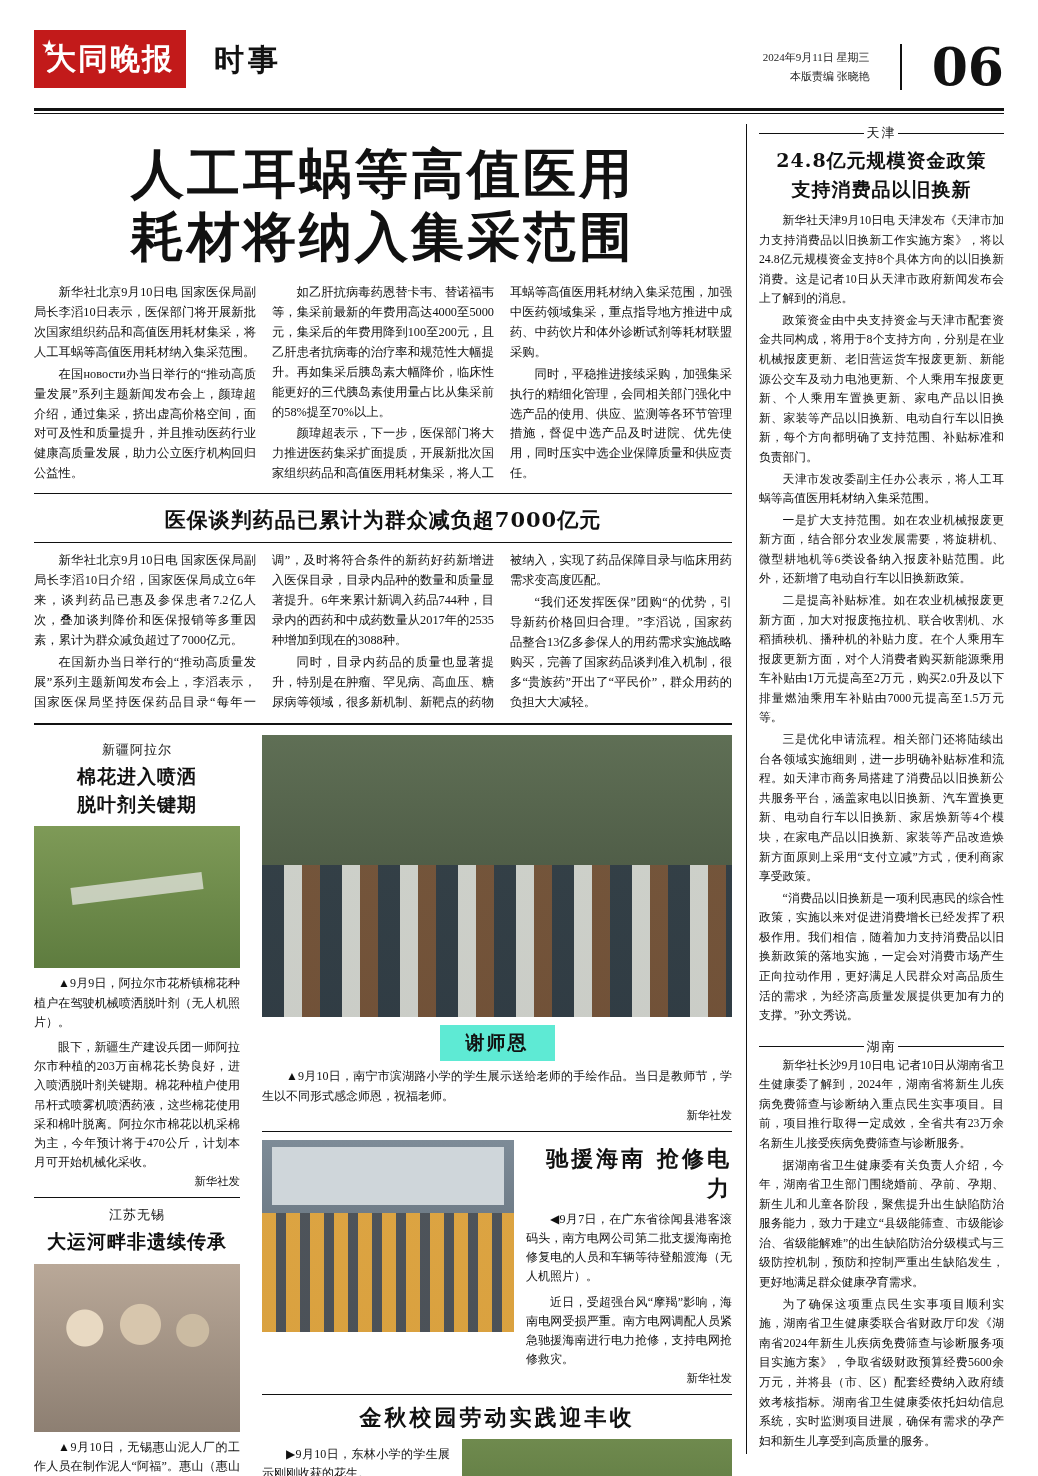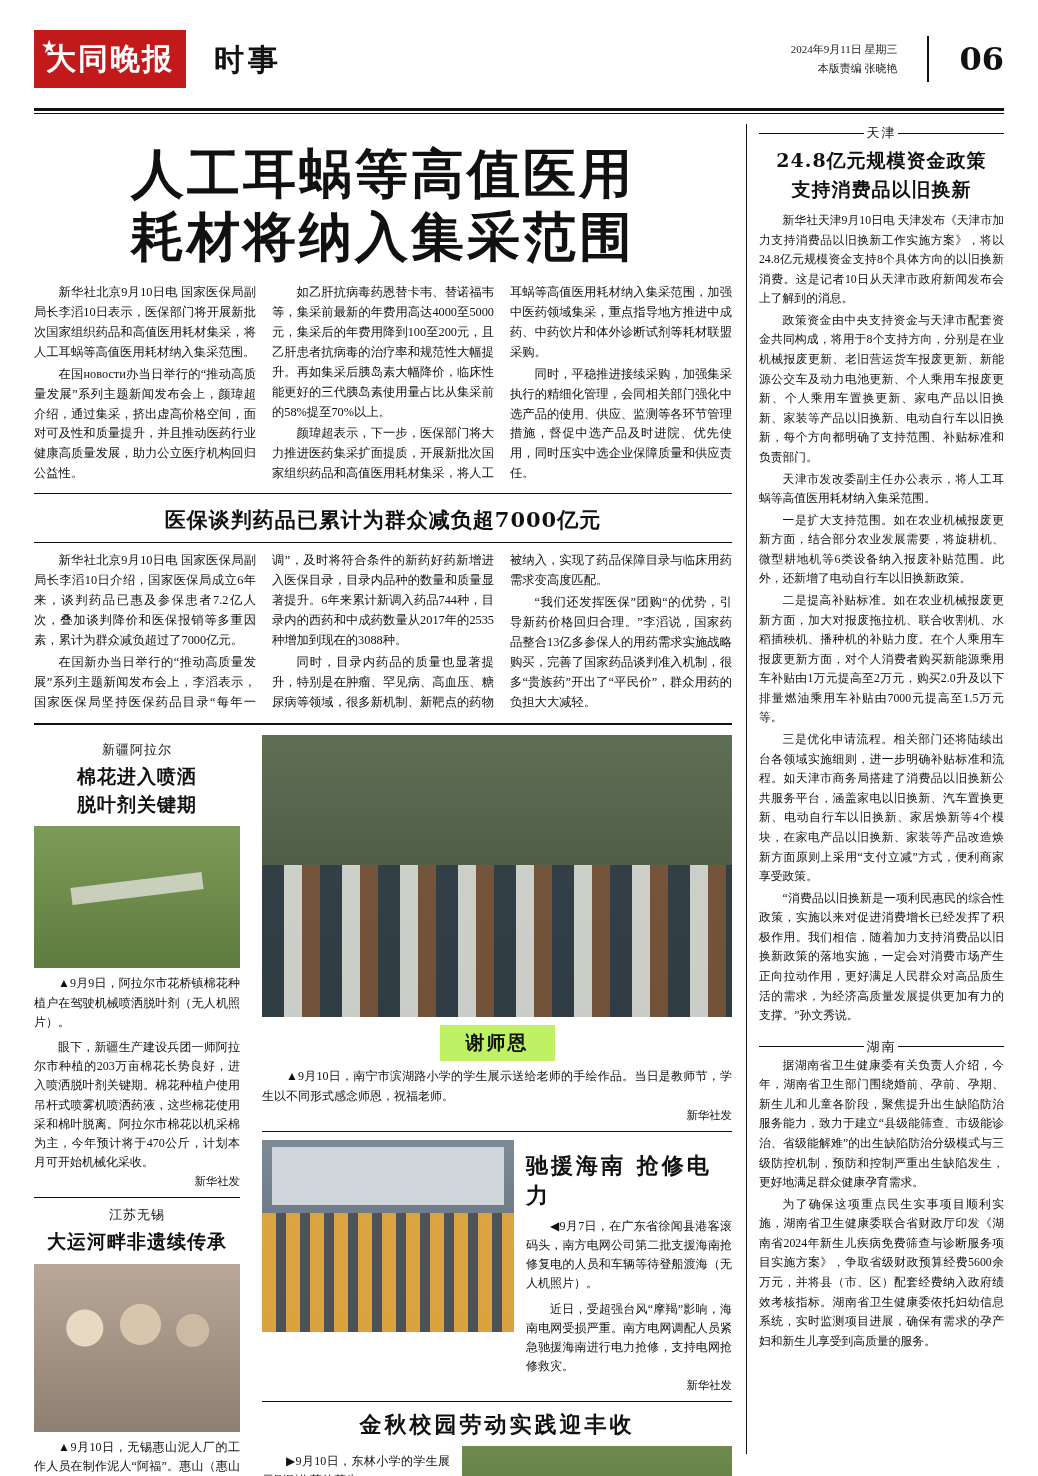--- a/index.html
+++ b/index.html
@@ -22,21 +22,21 @@
     position:relative;
   }
   .logo-box .star { position:absolute; left:8px; top:7px; font-size:16px; color:#fff; }
   .section-name {
     font-size:30px; font-weight:bold; margin-left:28px; letter-spacing:4px;
     font-family:"DejaVu Serif", serif; padding-top:10px;
   }
   .mast-right { margin-left:auto; display:flex; align-items:center; gap:30px; padding-top:6px; }
   .mast-meta { text-align:right; font-size:11px; line-height:1.7; color:#222; }
   .mast-rule { width:2px; height:46px; background:#111; }
-  .page-num { font-size:32px; font-weight:bold; font-family:"DejaVu Serif", serif; }
+  .page-num { font-size:52px; font-weight:bold; font-family:"DejaVu Serif", serif; }
   .mast-line { height:3px; background:#111; margin-top:4px; }
   .mast-line2 { height:1px; background:#111; margin-top:2px; }
 
   
   .body-grid { display:flex; margin-top:10px; height:1330px; }
   .left-col { width:712px; padding-right:14px; position:relative; }
   .vdivider { width:1px; background:#111; margin:0 12px 0 0; }
   .right-col { width:252px; }
 
   h1.headline {
@@ -64,21 +64,21 @@
   }
   .mini-title {
     text-align:center; font-family:"DejaVu Serif", serif; font-weight:bold;
     font-size:19px; line-height:1.45; letter-spacing:1px; margin:2px 0 8px 0;
   }
   .caption { font-size:12px; line-height:1.6; text-align:justify; text-indent:2em; margin:6px 0 0 0; }
   .credit { text-align:right; font-size:11.4px; margin-top:2px; }
 
   .photo { width:100%; background:#6d7b63; position:relative; overflow:hidden; }
   .photo-caption-box {
-    display:inline-block; background:#bef264; padding:5px 26px; font-weight:bold;
+    display:inline-block; background:#5eead4; padding:5px 26px; font-weight:bold;
     font-family:"DejaVu Serif", serif; font-size:19px; letter-spacing:2px;
   }
   .center { text-align:center; }
 
   .banner-title {
     text-align:center; font-family:"DejaVu Serif", serif; font-weight:bold;
     font-size:22px; letter-spacing:3px; margin:8px 0 6px 0;
   }
 
   
@@ -189,21 +189,21 @@
           <p class="caption">▲9月10日，南宁市滨湖路小学的学生展示送给老师的手绘作品。当日是教师节，学生以不同形式感念师恩，祝福老师。</p>
           <div class="credit">新华社发</div>
 
           <div class="hr-thin"></div>
 
           <div style="display:flex; gap:12px; margin-top:4px">
             <div style="width:252px">
               <div class="photo ph-port" style="height:192px"></div>
             </div>
             <div style="flex:1">
-              <div class="banner-title" style="text-align:left;margin-top:11px">驰援海南 抢修电力</div>
+              <div class="banner-title" style="text-align:right;margin-top:4px">驰援海南 抢修电力</div>
               <p class="caption">◀9月7日，在广东省徐闻县港客滚码头，南方电网公司第二批支援海南抢修复电的人员和车辆等待登船渡海（无人机照片）。</p>
               <p class="caption">近日，受超强台风“摩羯”影响，海南电网受损严重。南方电网调配人员紧急驰援海南进行电力抢修，支持电网抢修救灾。</p>
               <div class="credit">新华社发</div>
             </div>
           </div>
 
           <div class="hr-thin"></div>
 
           <div class="banner-title">金秋校园劳动实践迎丰收</div>
           <div style="display:flex; gap:12px">
@@ -245,17 +245,18 @@
 
       <div style="height:10px"></div>
 
       <div class="region-rule">
         <span class="ln"></span>
         <span class="region-tag" style="margin:0">湖南</span>
         <span class="ln"></span>
       </div>
 
 
+      <p class="rart">新华社长沙9月10日电 记者10日从湖南省卫生健康委了解到，2024年，湖南省将新生儿疾病免费筛查与诊断纳入重点民生实事项目。目前，项目推行取得一定成效，全省共有23万余名新生儿接受疾病免费筛查与诊断服务。</p>
       <p class="rart">据湖南省卫生健康委有关负责人介绍，今年，湖南省卫生部门围绕婚前、孕前、孕期、新生儿和儿童各阶段，聚焦提升出生缺陷防治服务能力，致力于建立“县级能筛查、市级能诊治、省级能解难”的出生缺陷防治分级模式与三级防控机制，预防和控制严重出生缺陷发生，更好地满足群众健康孕育需求。</p>
       <p class="rart">为了确保这项重点民生实事项目顺利实施，湖南省卫生健康委联合省财政厅印发《湖南省2024年新生儿疾病免费筛查与诊断服务项目实施方案》，争取省级财政预算经费5600余万元，并将县（市、区）配套经费纳入政府绩效考核指标。湖南省卫生健康委依托妇幼信息系统，实时监测项目进展，确保有需求的孕产妇和新生儿享受到高质量的服务。</p>
     </div>
   </div>
 </div>
 
 </body></html>

